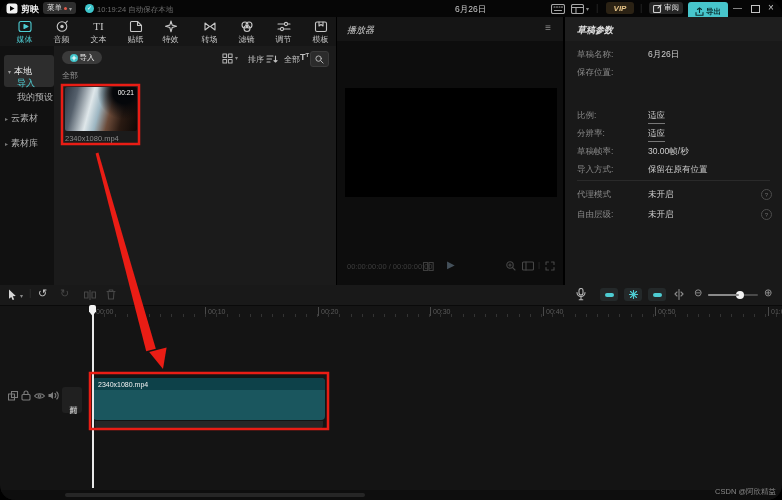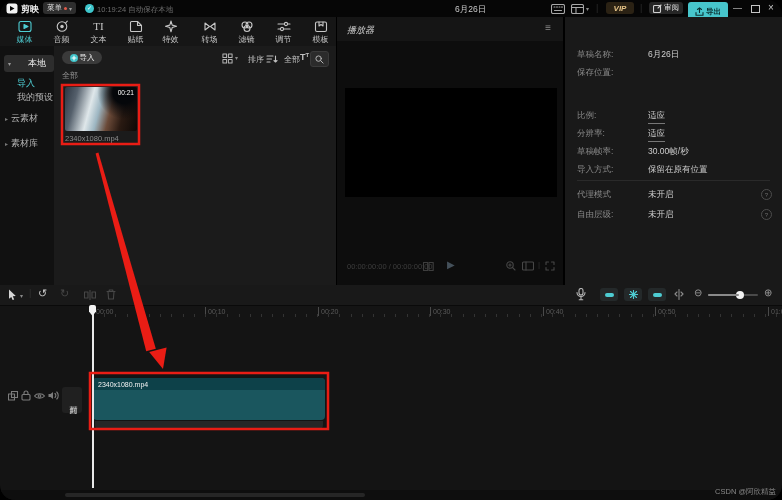--- a/index.html
+++ b/index.html
@@ -172,21 +172,21 @@
           <svg width="14" height="13" viewBox="0 0 14 13">
             <rect x="1.5" y="2" width="11" height="9.5" rx="1.5"></rect>
             <path d="M5 2v4l2-1.5L9 6V2"></path>
           </svg>
         </span>
       <span class="lbl">模板</span>
     </div>
   </div>
 
   <div id="sidebar" class="abs">
-    <div class="abs row" style="left:4px;top:9px;width:46px;height:17px;background:#2d2d2d;border-radius:3px;padding-left:4px;gap:17px">
+    <div class="abs row" style="left:4px;top:9px;width:46px;height:32px;background:#2d2d2d;border-radius:3px;padding-left:4px;gap:3px">
       <span style="font-size:6px;color:#999">▾</span>
       <span style="font-size:9px;color:#f0f0f0">本地</span>
     </div>
     <span class="abs" style="left:17px;top:31px;font-size:9px;color:#4ecdd3">导入</span>
     <span class="abs" style="left:17px;top:45px;font-size:9px;color:#b3b3b3">我的预设</span>
     <div class="abs row" style="left:5px;top:66px;gap:3px">
       <span style="font-size:6px;color:#777">▸</span>
       <span style="font-size:9px;color:#b3b3b3">云素材</span>
     </div>
     <div class="abs row" style="left:5px;top:91px;gap:3px">
@@ -264,20 +264,23 @@
     </span>
     <span class="abs" style="left:201px;top:243px;font-size:8px;color:#333">|</span>
     <span class="abs ic" style="left:208px;top:244px;color:#474747">
       <svg width="10" height="10" viewBox="0 0 10 10">
           <path d="M1 3.5V1h2.5M6.5 1H9v2.5M9 6.5V9H6.5M3.5 9H1V6.5"></path>
         </svg>
     </span>
   </div>
 
   <div id="params" class="abs">
+    <div class="phead">
+      <span class="abs" style="left:12px;top:7px;font-size:9px;font-weight:bold;color:#e0e0e0">草稿参数</span>
+    </div>
     <span class="abs plabel" style="left:12px;top:32px">草稿名称:</span>
     <span class="abs pvalue" style="left:83px;top:32px">6月26日</span>
     <span class="abs plabel" style="left:12px;top:50px">保存位置:</span>
     <span class="abs plabel" style="left:12px;top:93px">比例:</span>
     <span class="abs pvalue uline" style="left:83px;top:93px">适应</span>
     <span class="abs plabel" style="left:12px;top:111px">分辨率:</span>
     <span class="abs pvalue uline" style="left:83px;top:111px">适应</span>
     <span class="abs plabel" style="left:12px;top:129px">草稿帧率:</span>
     <span class="abs pvalue" style="left:83px;top:129px">30.00帧/秒</span>
     <span class="abs plabel" style="left:12px;top:147px">导入方式:</span>

